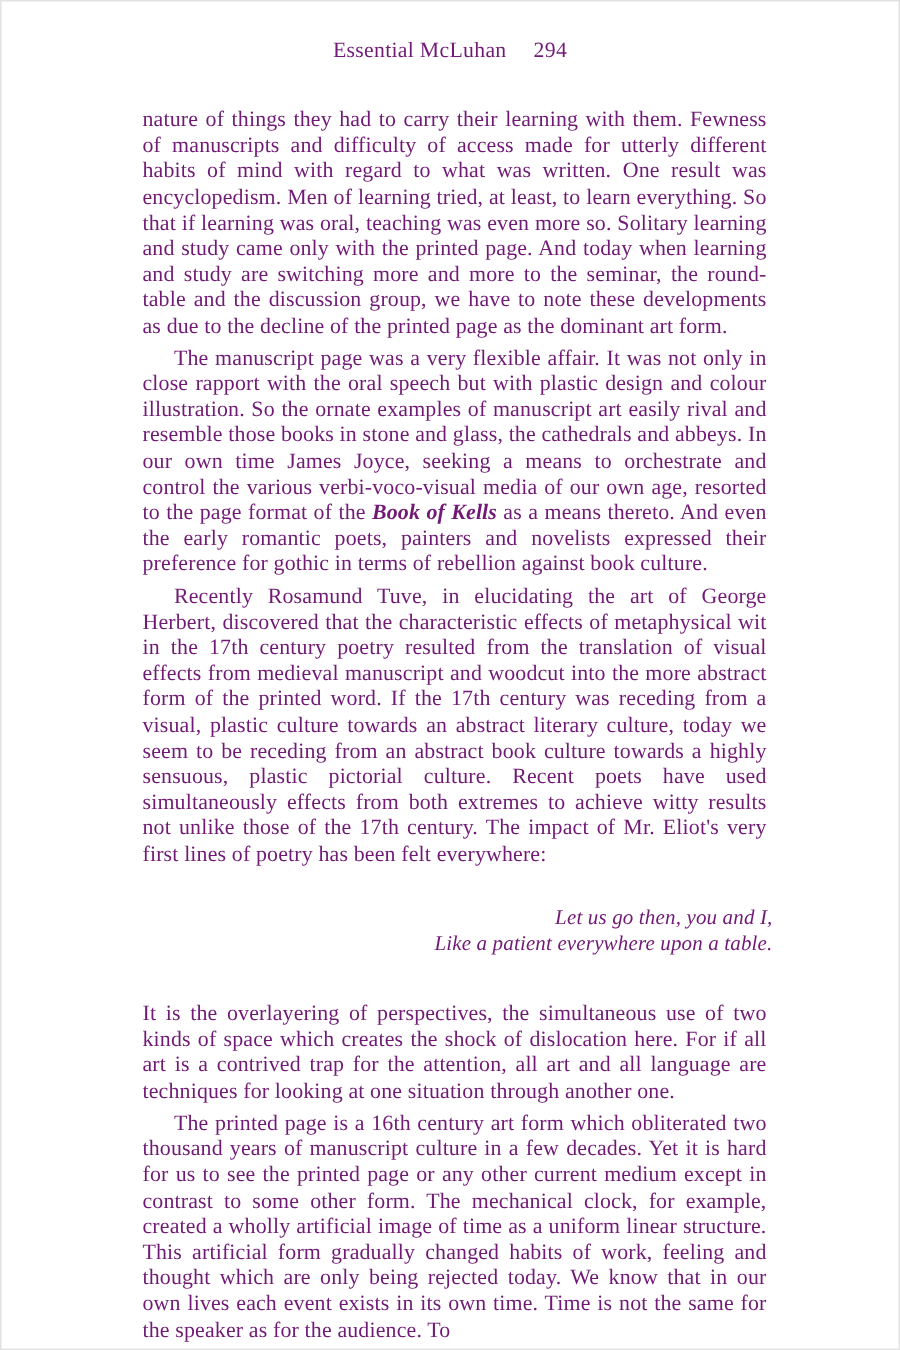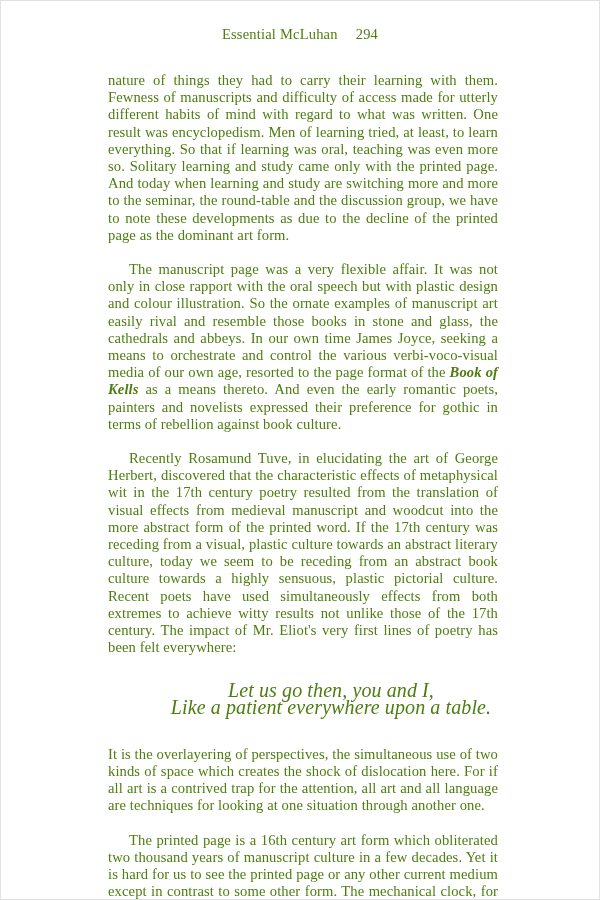--- a/index.html
+++ b/index.html
@@ -8,52 +8,52 @@
     background: #ffffff;
   }
   .page {
     position: relative;
     width: 600px;
     height: 900px;
     box-sizing: border-box;
     background: #ffffff;
     border: 1px solid #e2e2e2;
     font-family: "Liberation Serif", serif;
-    color: #4d7c0f;
+    color: #701a75;
     overflow: hidden;
   }
   .running-head {
     margin-top: 25px;
     text-align: center;
     font-size: 14.5px;
     letter-spacing: 0.2px;
   }
   .running-head .book-title {
     margin-right: 18px;
   }
   .content {
     margin: 29px 86px 0 90px;
     width: 424px;
     font-size: 14.6px;
     line-height: 17.2px;
     text-align: justify;
     letter-spacing: 0.1px;
   }
   .content p {
-    margin: 17px;
+    margin: 4px;
     padding: 0;
   }
   .content p.indent {
     text-indent: 21px;
   }
   .poem {
     margin: 25px 0 29px 56px;
     font-style: italic;
-    text-align: center;
-    font-size: 20px;
+    text-align: right;
+    font-size: 14px;
     line-height: 17.6px;
   }
   .italic { font-style: italic; font-weight: bold; }
 </style>
 </head>
 <body>
 
 <div class="page">
 
   <div class="running-head">

